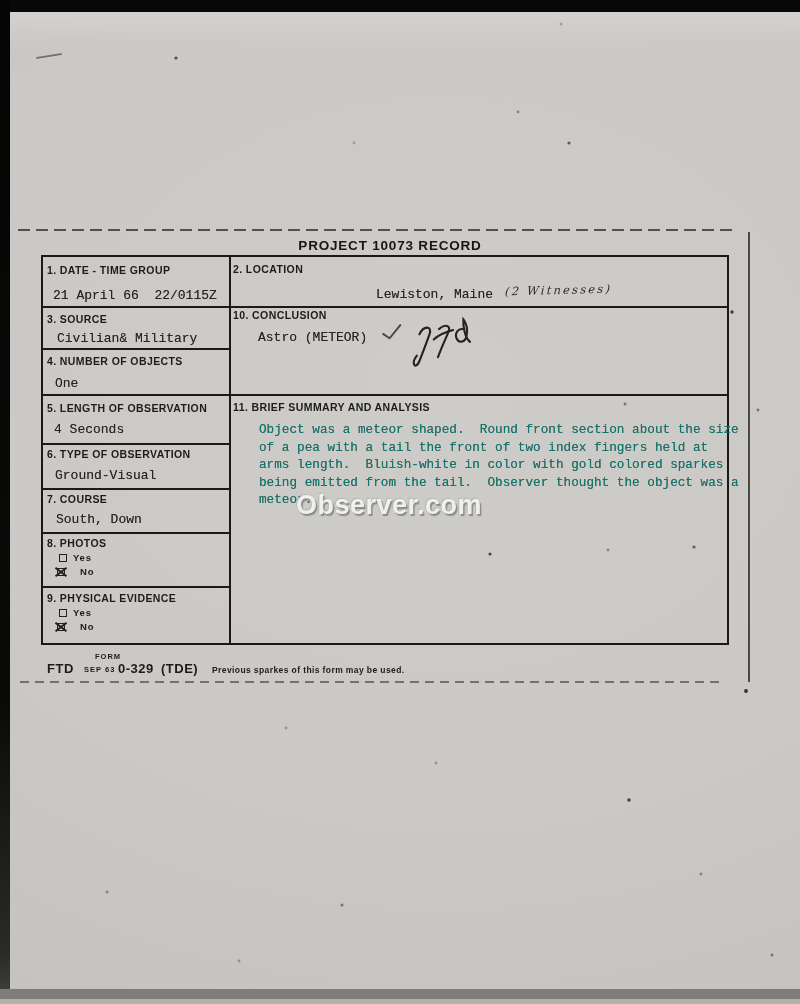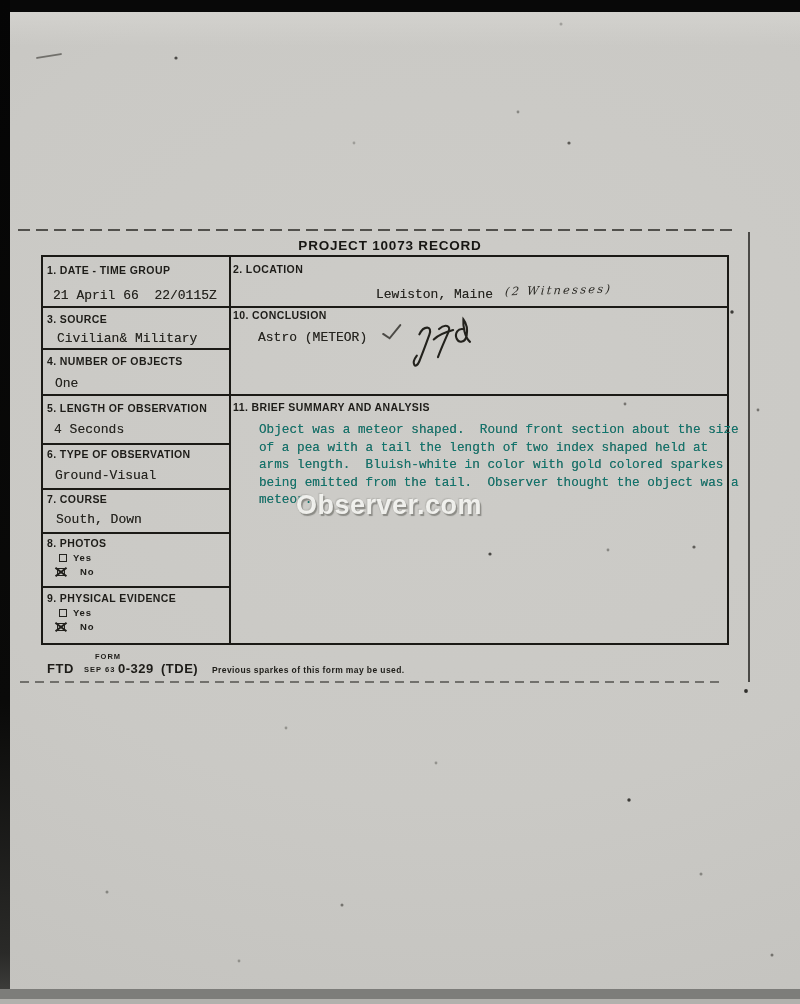--- a/index.html
+++ b/index.html
@@ -160,21 +160,21 @@
 
   <div class="lbl" style="left:47px;top:355px;">4. NUMBER OF OBJECTS</div>
   <div class="val" style="left:55px;top:376px;">One</div>
 
   <div class="lbl" style="left:47px;top:402px;">5. LENGTH OF OBSERVATION</div>
   <div class="val" style="left:54px;top:422px;">4 Seconds</div>
 
   <div class="lbl" style="left:233px;top:401px;">11. BRIEF SUMMARY AND ANALYSIS</div>
   <div class="sum">
     <div class="line">Object was a meteor shaped.  Round front section about the size</div>
-    <div class="line">of a pea with a tail the length of two index shaped held at</div>
+    <div class="line">of a pea with a tail the front of two index fingers held at</div>
     <div class="line">arms length.  Bluish-white in color with gold colored sparkes</div>
     <div class="line">being emitted from the tail.  Observer thought the object was a</div>
     <div class="line">meteor.</div>
   </div>
 
   <div class="lbl" style="left:47px;top:448px;">6. TYPE OF OBSERVATION</div>
   <div class="val" style="left:55px;top:468px;">Ground-Visual</div>
 
   <div class="lbl" style="left:47px;top:493px;">7. COURSE</div>
   <div class="val" style="left:56px;top:512px;">South, Down</div>

